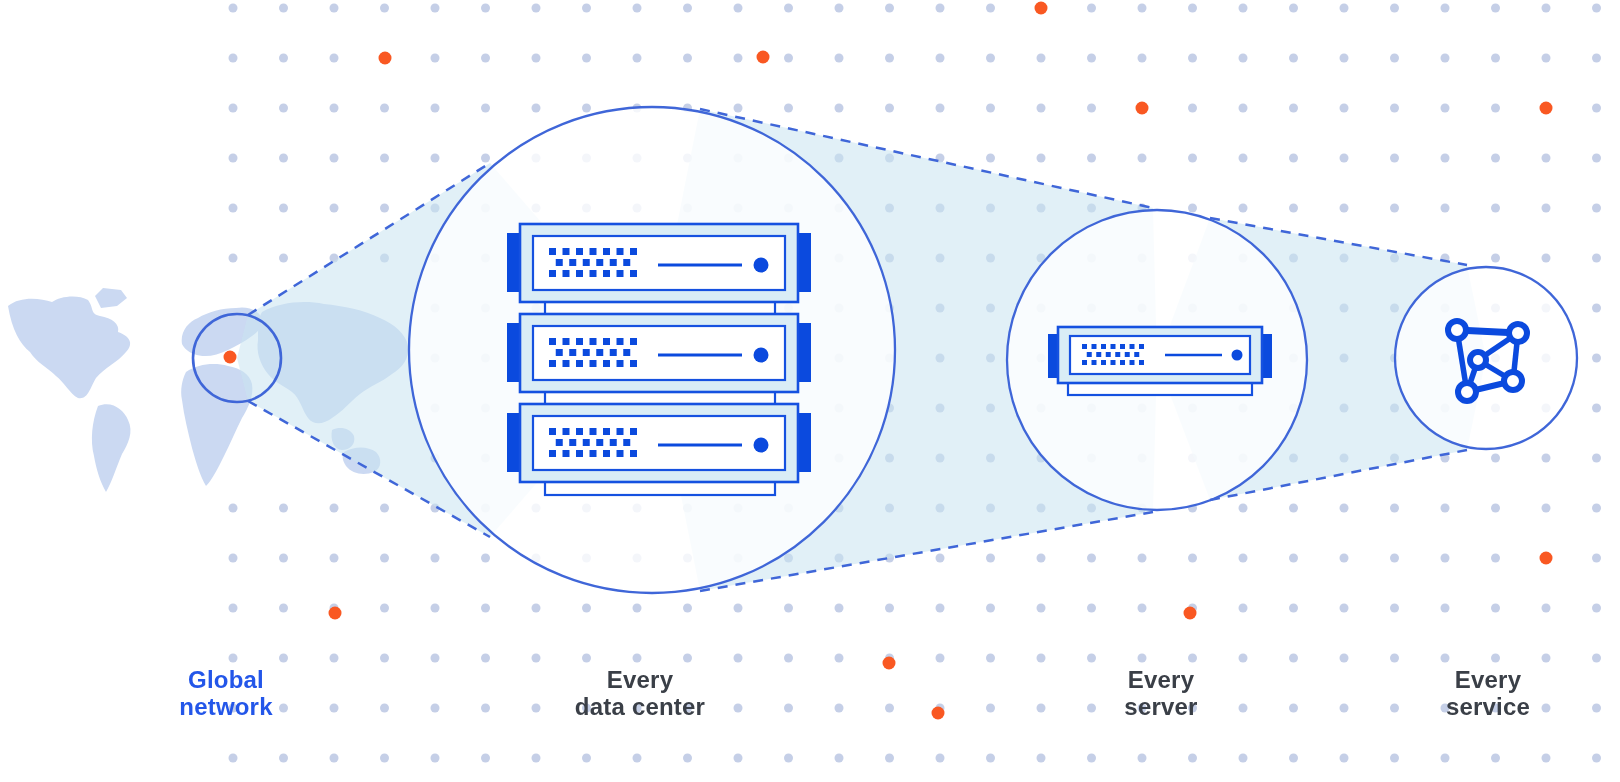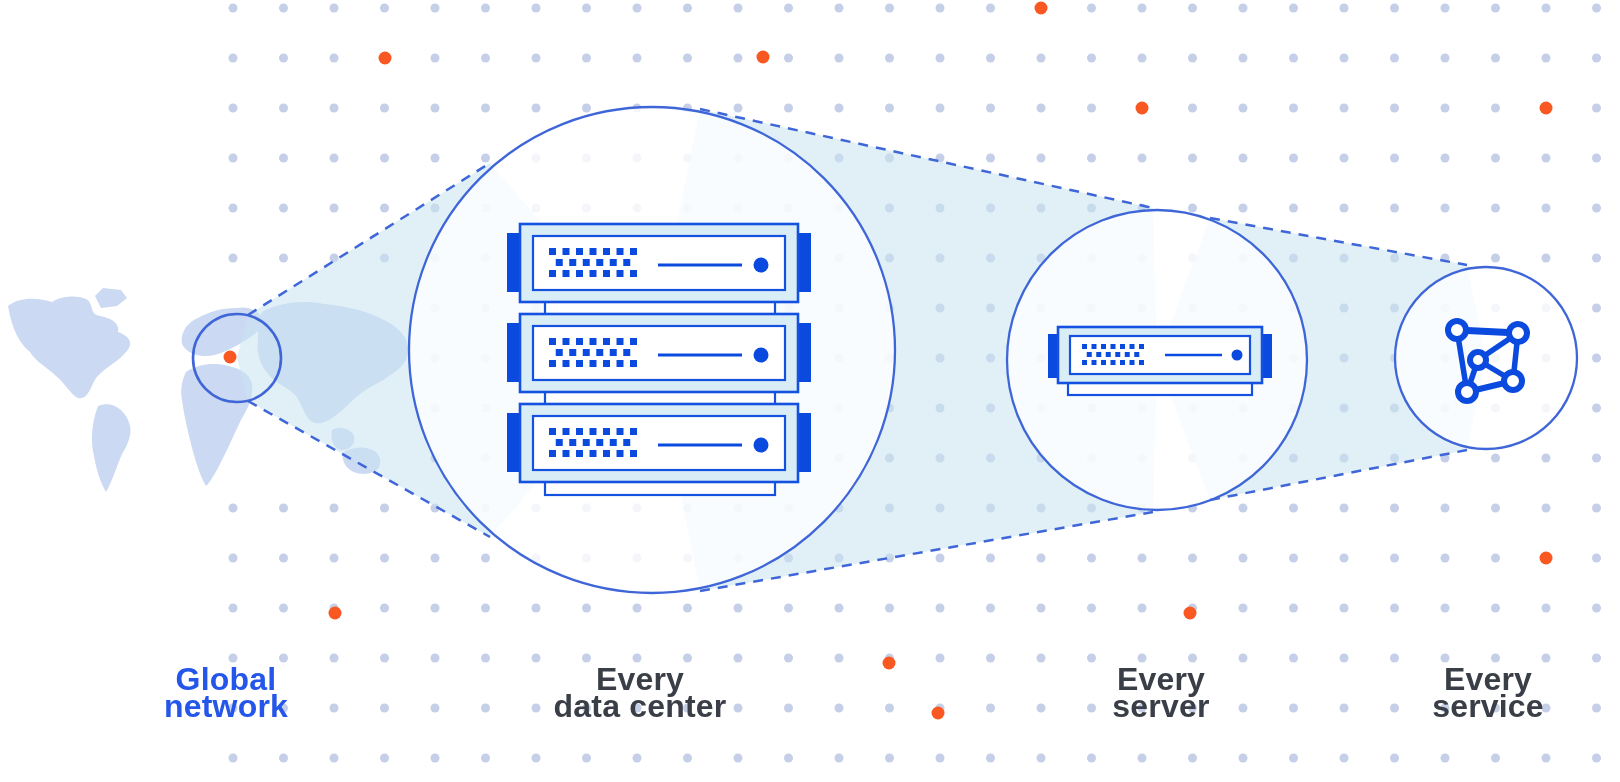--- a/index.html
+++ b/index.html
@@ -3,21 +3,21 @@
 <meta charset="utf-8">
 <style>
   html,body{margin:0;padding:0;background:#ffffff;}
   .canvas{
     position:relative;width:1620px;height:782px;background:#ffffff;overflow:hidden;
     font-family:"Liberation Sans",sans-serif;
   }
   svg{position:absolute;left:0;top:0;}
   .stage-label{
     position:absolute;transform:translateX(-50%);text-align:center;
-    font-weight:700;font-size:32px;line-height:27px;white-space:pre-line;
+    font-weight:700;font-size:24px;line-height:27px;white-space:pre-line;
     letter-spacing:.2px;color:var(--text-dark,#3a3f47);
   }
   .stage-label.blue{color:var(--text-blue,#2356e9);}
   
   .continent{fill:var(--map,#cbd9f2);}
   .cone{fill:var(--cone-fill,#c9e4f18f);stroke:none;}
   .zoom-circle{fill:#ffffffcc;stroke:var(--accent-blue,#3f66d8);stroke-width:2.3;}
   .map-circle{fill:none;stroke:var(--accent-blue,#3f66d8);stroke-width:2.6;}
   .dash{stroke:var(--accent-blue,#3f66d8);stroke-width:2.5;stroke-dasharray:10 8;fill:none;}
   .tab{fill:var(--solid-blue,#0b4ade);}

